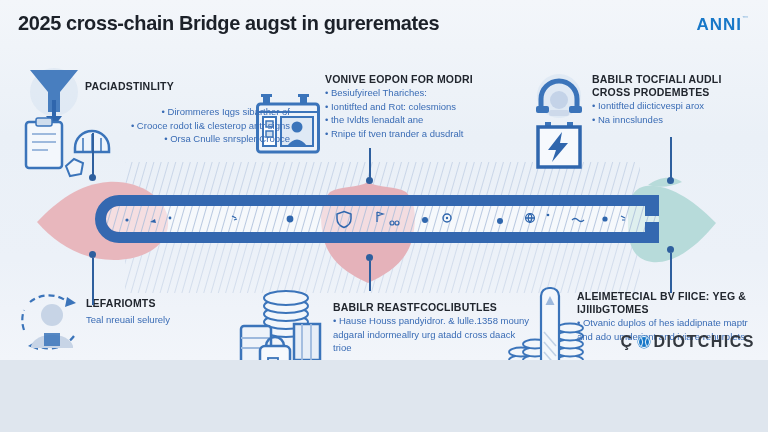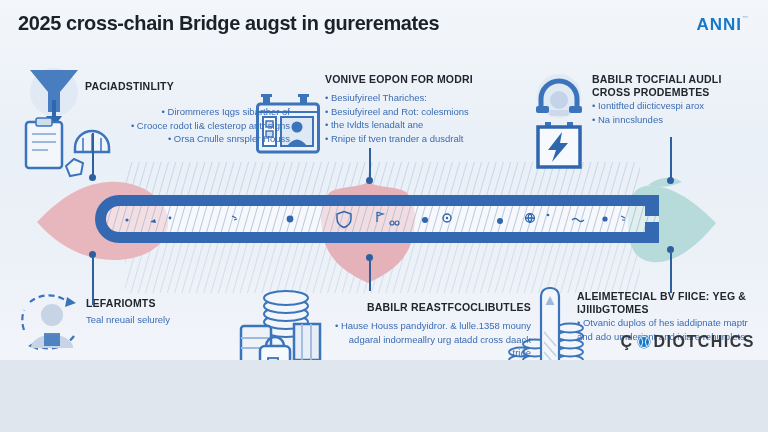--- a/index.html
+++ b/index.html
@@ -10,21 +10,21 @@
   .title{position:absolute;left:18px;top:11px;margin:0;font-size:21px;font-weight:800;
     color:#1c2129;letter-spacing:-0.4px;transform:scaleX(.95);transform-origin:left center;white-space:nowrap;}
   .brand{position:absolute;right:20px;top:15px;font-size:17px;font-weight:800;color:#1878c8;letter-spacing:1px;}
   .brand sup{font-size:6px;color:#8db9de;vertical-align:top;letter-spacing:0;}
   
   .card{position:absolute;z-index:4;}
   .card h2{margin:0;font-size:10.5px;line-height:13px;font-weight:800;color:#21262e;letter-spacing:.2px;}
   .bullets{margin:0;padding:0;list-style:none;color:#3a6cb5;font-size:9.5px;line-height:13.5px;font-weight:500;}
   .bullets li::before{content:"\2022\00a0";}
   .subtext{margin:3px 0 0;color:#3a6cb5;font-size:9.5px;line-height:13px;font-weight:500;}
-  .mt12{margin-top:12px;text-align:right;} .mt5{margin-top:5px;} .mt10{}
+  .mt12{margin-top:12px;text-align:right;} .mt5{} .mt10{}
   .icon{position:absolute;z-index:3;}
   
   .vline{position:absolute;width:2px;background:#2e5f9e;z-index:6;}
   .dot{position:absolute;width:7px;height:7px;border-radius:50%;background:#2e5f9e;z-index:7;}
   
   .bridge{position:absolute;left:0;top:160px;z-index:1;}
   
   .footer{position:absolute;right:13px;bottom:9px;display:flex;align-items:center;gap:2px;
     font-weight:800;font-size:16px;color:#33383f;letter-spacing:1.5px;z-index:5;}
   .footer .circle{display:inline-block;width:14px;height:14px;margin:0 1px;}
@@ -113,21 +113,21 @@
     <path d="M12,68 h24 M12,76 h24 M12,84 h16" stroke="#9db9dd" stroke-width="2" fill="none"></path>
     <path d="M55,82 a17,17 0 0 1 34,0 v4 h-34 Z" fill="#eef4fb" stroke="#3b74ba" stroke-width="2.5"></path>
     <path d="M63,72 v14 M72,68 v18 M81,72 v14" stroke="#3b74ba" stroke-width="1.5" fill="none"></path>
     <path d="M46,100 l8,-7 9,4 -2,11 -11,2 Z" fill="#f0f5fb" stroke="#3b74ba" stroke-width="2"></path>
   </svg>
   <div class="card" style="left:85px;top:80px;width:205px;">
     <h2>PACIADSTINLITY</h2>
     <ul class="bullets mt12">
         <li>Dirommeres Iqgs sibarther of</li>
         <li>Crooce rodot li&amp; clesterop antr signs</li>
-        <li>Orsa Cnulle snrspler Houss</li>
+        <li>Orsa Cnulle snrspler Crooce</li>
       </ul>
   </div>
 
   <svg class="icon" style="left:256px;top:93px;" width="64" height="64" viewBox="0 0 64 64">
     <rect x="7" y="2" width="7" height="9" fill="#3b74ba"></rect>
     <rect x="44" y="2" width="7" height="9" fill="#3b74ba"></rect>
     <rect x="5" y="1" width="11" height="3" fill="#3b74ba"></rect>
     <rect x="42" y="1" width="11" height="3" fill="#3b74ba"></rect>
     <rect x="1.5" y="11" width="61" height="48" rx="3" fill="#eef3fa" stroke="#3b74ba" stroke-width="3"></rect>
     <line x1="1.5" y1="19" x2="62.5" y2="19" stroke="#3b74ba" stroke-width="2"></line>
@@ -135,21 +135,21 @@
     <rect x="10" y="28" width="7" height="6" fill="#cfdded" stroke="#3b74ba" stroke-width="1.5"></rect>
     <rect x="10" y="38" width="7" height="6" fill="#cfdded" stroke="#3b74ba" stroke-width="1.5"></rect>
     <rect x="25" y="24" width="32" height="29" fill="#dfe9f5" stroke="#3b74ba" stroke-width="2"></rect>
     <circle cx="41" cy="34" r="5.5" fill="#3b74ba"></circle>
     <path d="M31,53 q10,-13 20,0 Z" fill="#3b74ba"></path>
   </svg>
   <div class="card" style="left:325px;top:73px;width:185px;">
     <h2>VONIVE EOPON FOR MODRI</h2>
     <ul class="bullets mt5">
         <li>Besiufyireel Thariches:</li>
-        <li>Besiufyireel and Rot: colesmions</li>
+        <li>Iontitfted and Rot: colesmions</li>
         <li>the Ivldts lenadalt ane</li>
         <li>Rnipe tif tven trander a dusdralt</li>
       </ul>
   </div>
 
   <svg class="icon" style="left:529px;top:66px;" width="60" height="56" viewBox="0 0 60 56">
     <circle cx="30" cy="30" r="22" fill="#dde7f3" opacity=".85"></circle>
     <circle cx="30" cy="34" r="9" fill="#c4d3e8"></circle>
     <path d="M12,42 v-9 a18,18 0 0 1 36,0 v9" fill="none" stroke="#3b74ba" stroke-width="5"></path>
     <rect x="7" y="40" width="13" height="7" rx="2" fill="#3b74ba"></rect>
@@ -194,21 +194,21 @@
       <ellipse cx="48" cy="16" rx="22" ry="7"></ellipse>
     </g>
     <rect x="56" y="42" width="26" height="36" fill="#e7eef7" stroke="#3b74ba" stroke-width="2.5"></rect>
     <path d="M64,42 v36 M73,42 v36" stroke="#9db9dd" stroke-width="1.8" fill="none"></path>
     <rect x="3" y="44" width="30" height="44" rx="3" fill="#eef3fa" stroke="#3b74ba" stroke-width="2.5"></rect>
     <path d="M3,56 h30 M3,66 h30" stroke="#9db9dd" stroke-width="1.8" fill="none"></path>
     <rect x="22" y="64" width="30" height="34" rx="5" fill="#f6f9fd" stroke="#3b74ba" stroke-width="2.5"></rect>
     <path d="M28,64 a9,9 0 0 1 18,0" fill="none" stroke="#3b74ba" stroke-width="2.5"></path>
     <rect x="30" y="76" width="10" height="10" fill="#dfe9f5" stroke="#3b74ba" stroke-width="1.8"></rect>
   </svg>
-  <div class="card" style="left:333px;top:301px;width:198px;text-align:right;">
+  <div class="card" style="left:333px;top:301px;width:198px;">
     <h2>BABILR REASTFCOCLIBUTLES</h2>
     <ul class="bullets mt5">
         <li>Hause Houss pandyidror. &amp; lulle.1358 mouny adgaral indormeallry urg atadd cross daack trioe</li>
       </ul>
   </div>
 
   <svg class="icon" style="left:508px;top:286px;" width="80" height="98" viewBox="0 0 80 98">
     <g fill="#f2f6fb" stroke="#3b74ba" stroke-width="1.8">
       <ellipse cx="62" cy="82" rx="13" ry="4.5"></ellipse>
         <ellipse cx="62" cy="74" rx="13" ry="4.5"></ellipse>

